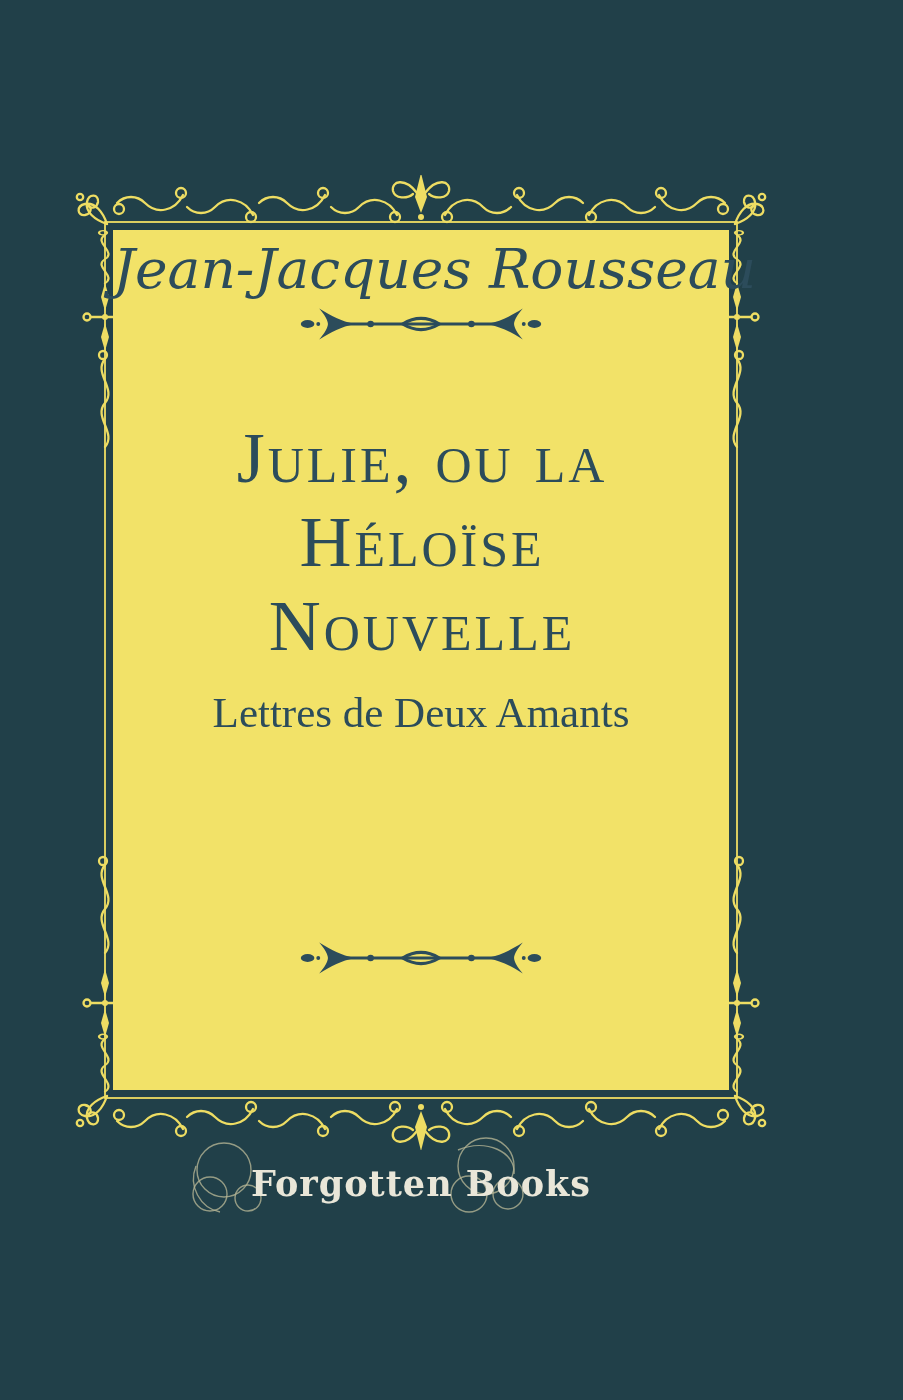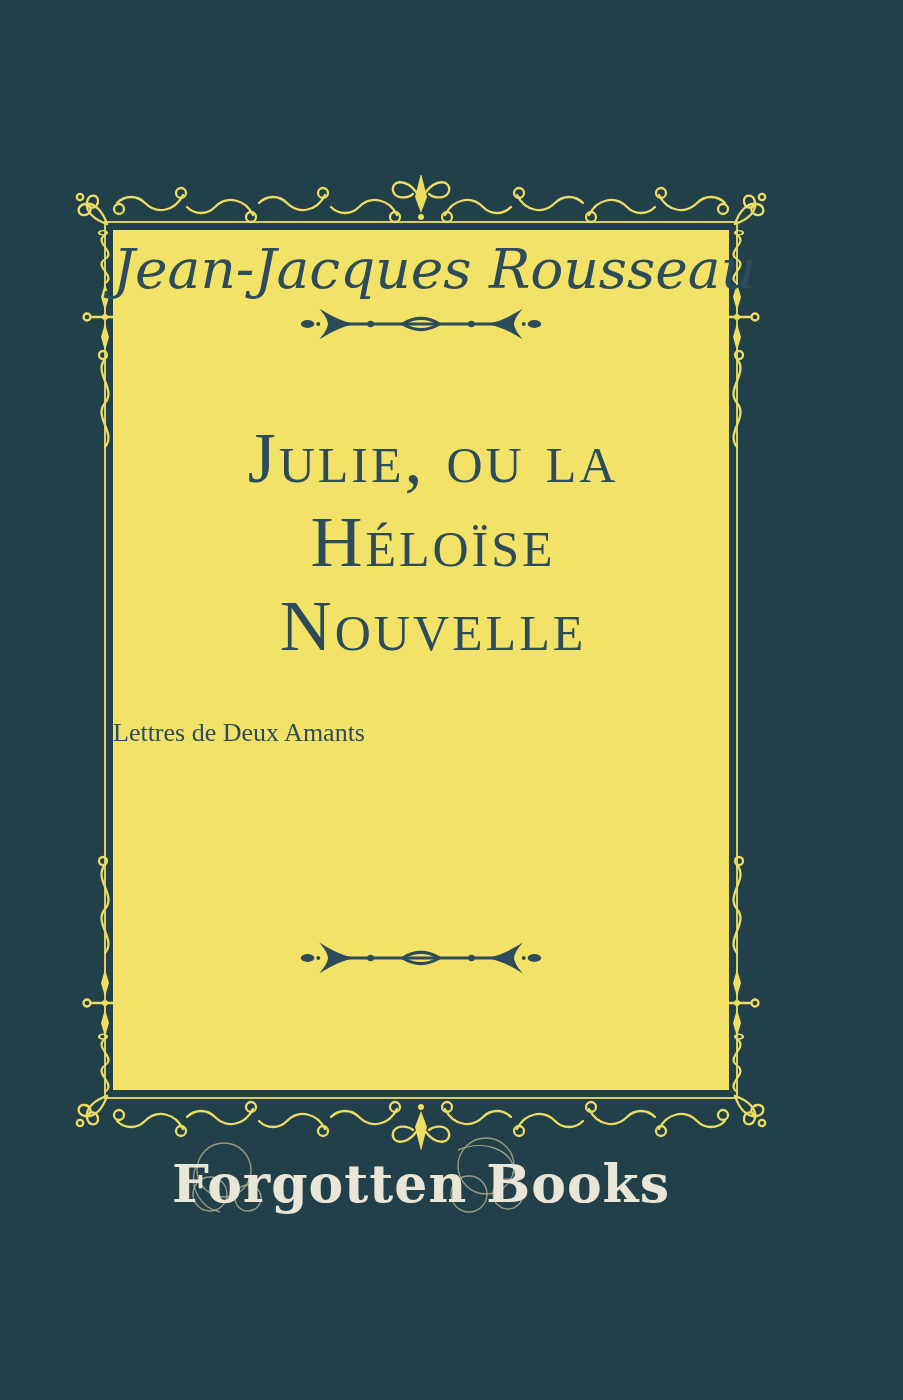--- a/index.html
+++ b/index.html
@@ -34,36 +34,36 @@
   .divider{
     position:absolute;left:50%;transform:translateX(-50%);
     width:252px;height:36px;color:var(--ink);
   }
   .divider-top{top:76px;}
   .divider-bottom{top:710px;}
   .dv-line{fill:none;stroke:currentColor;}
   .dv-fill{fill:currentColor;stroke:none;}
 
   .title{
-    position:absolute;top:186px;left:12px;width:100%;margin:0;
+    position:absolute;top:186px;left:1px;width:100%;margin:0;
     text-align:center;color:var(--ink);
     font-family:"Liberation Serif", serif;font-weight:500;
     font-variant:small-caps;font-size:72px;line-height:84px;letter-spacing:3px;
   }
   .title .tline{display:block;}
   .subtitle{
-    position:absolute;top:480px;left:0;width:100%;
-    font-size:26px;line-height:46px;color:var(--ink);
+    position:absolute;top:460px;left:0;width:100%;text-align:center;
+    font-size:43px;line-height:46px;color:var(--ink);
     font-family:"Liberation Serif", serif;
   }
   .logo{
     position:absolute;left:113px;top:1146px;width:616px;height:90px;
     text-align:center;color:var(--logo-text);
     font-family:"DejaVu Serif", serif;font-weight:bold;
-    font-size:52px;line-height:76px;letter-spacing:1px;white-space:nowrap;
+    font-size:35px;line-height:76px;letter-spacing:1px;white-space:nowrap;
   }
   .logo-flourish{
     position:absolute;left:50%;top:-10px;transform:translateX(-50%);
     width:470px;height:96px;
   }
   .logo-flourish circle, .logo-flourish path{
     fill:none;stroke:var(--logo-flourish);stroke-width:1.4;opacity:.8;
   }
   .logo-name{position:relative;z-index:2;}
 </style>

